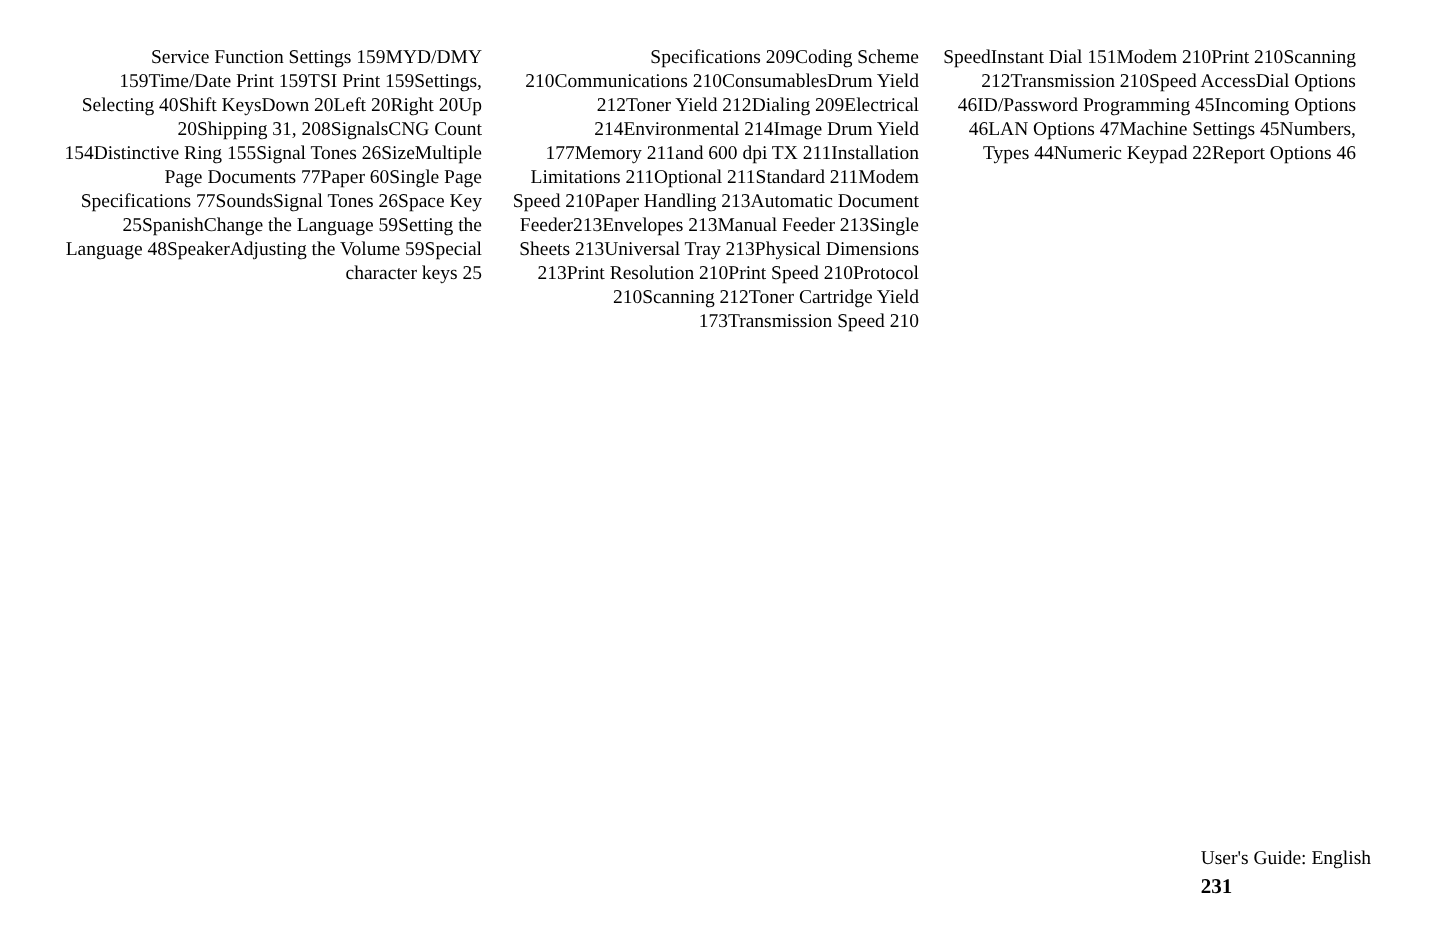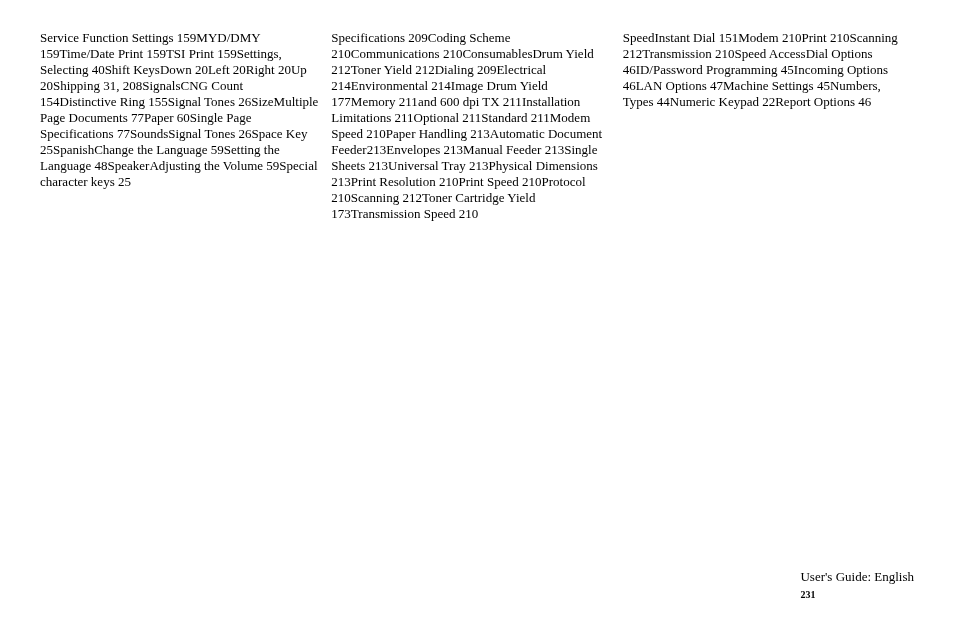--- a/index.html
+++ b/index.html
@@ -14,20 +14,21 @@
       font-family: "Times New Roman", Times, serif;
       font-size: 13px;
       color: #000000;
       overflow: hidden;
     }
     .page {
       width: 954px;
       height: 618px;
       padding: 30px 40px 20px 40px;
       position: relative;
+      text-align: right;
     }
     .columns {
       display: flex;
       gap: 0;
       width: 100%;
     }
     .col {
       flex: 1;
       padding-right: 10px;
     }
@@ -39,21 +40,21 @@
       display: flex;
       align-items: baseline;
       gap: 4px;
       flex-direction: column;
     }
     .footer .guide-text {
       font-weight: normal;
     }
     .footer .page-num {
       font-weight: bold;
-      font-size: 10px;
+      font-size: 14px;
     }
   </style>
 </head>
 <body>
 
 <div class="page">
   <div class="columns">
 
     <div class="col" id="col1-container"><span class="main">Service Function Settings  159</span><span class="sub1">MYD/DMY  159</span><span class="sub1">Time/Date Print  159</span><span class="sub1">TSI Print  159</span><span class="main">Settings, Selecting  40</span><span class="main">Shift Keys</span><span class="sub1">Down  20</span><span class="sub1">Left  20</span><span class="sub1">Right  20</span><span class="sub1">Up  20</span><span class="main">Shipping  31, 208</span><span class="main">Signals</span><span class="sub1">CNG Count  154</span><span class="sub1">Distinctive Ring  155</span><span class="sub1">Signal Tones  26</span><span class="main">Size</span><span class="sub1">Multiple Page Documents  77</span><span class="sub1">Paper  60</span><span class="sub1">Single Page Specifications  77</span><span class="main">Sounds</span><span class="sub1">Signal Tones  26</span><span class="main">Space Key  25</span><span class="main">Spanish</span><span class="sub1">Change the Language  59</span><span class="sub1">Setting the Language  48</span><span class="main">Speaker</span><span class="sub1">Adjusting the Volume  59</span><span class="main">Special character keys  25</span></div>
 

